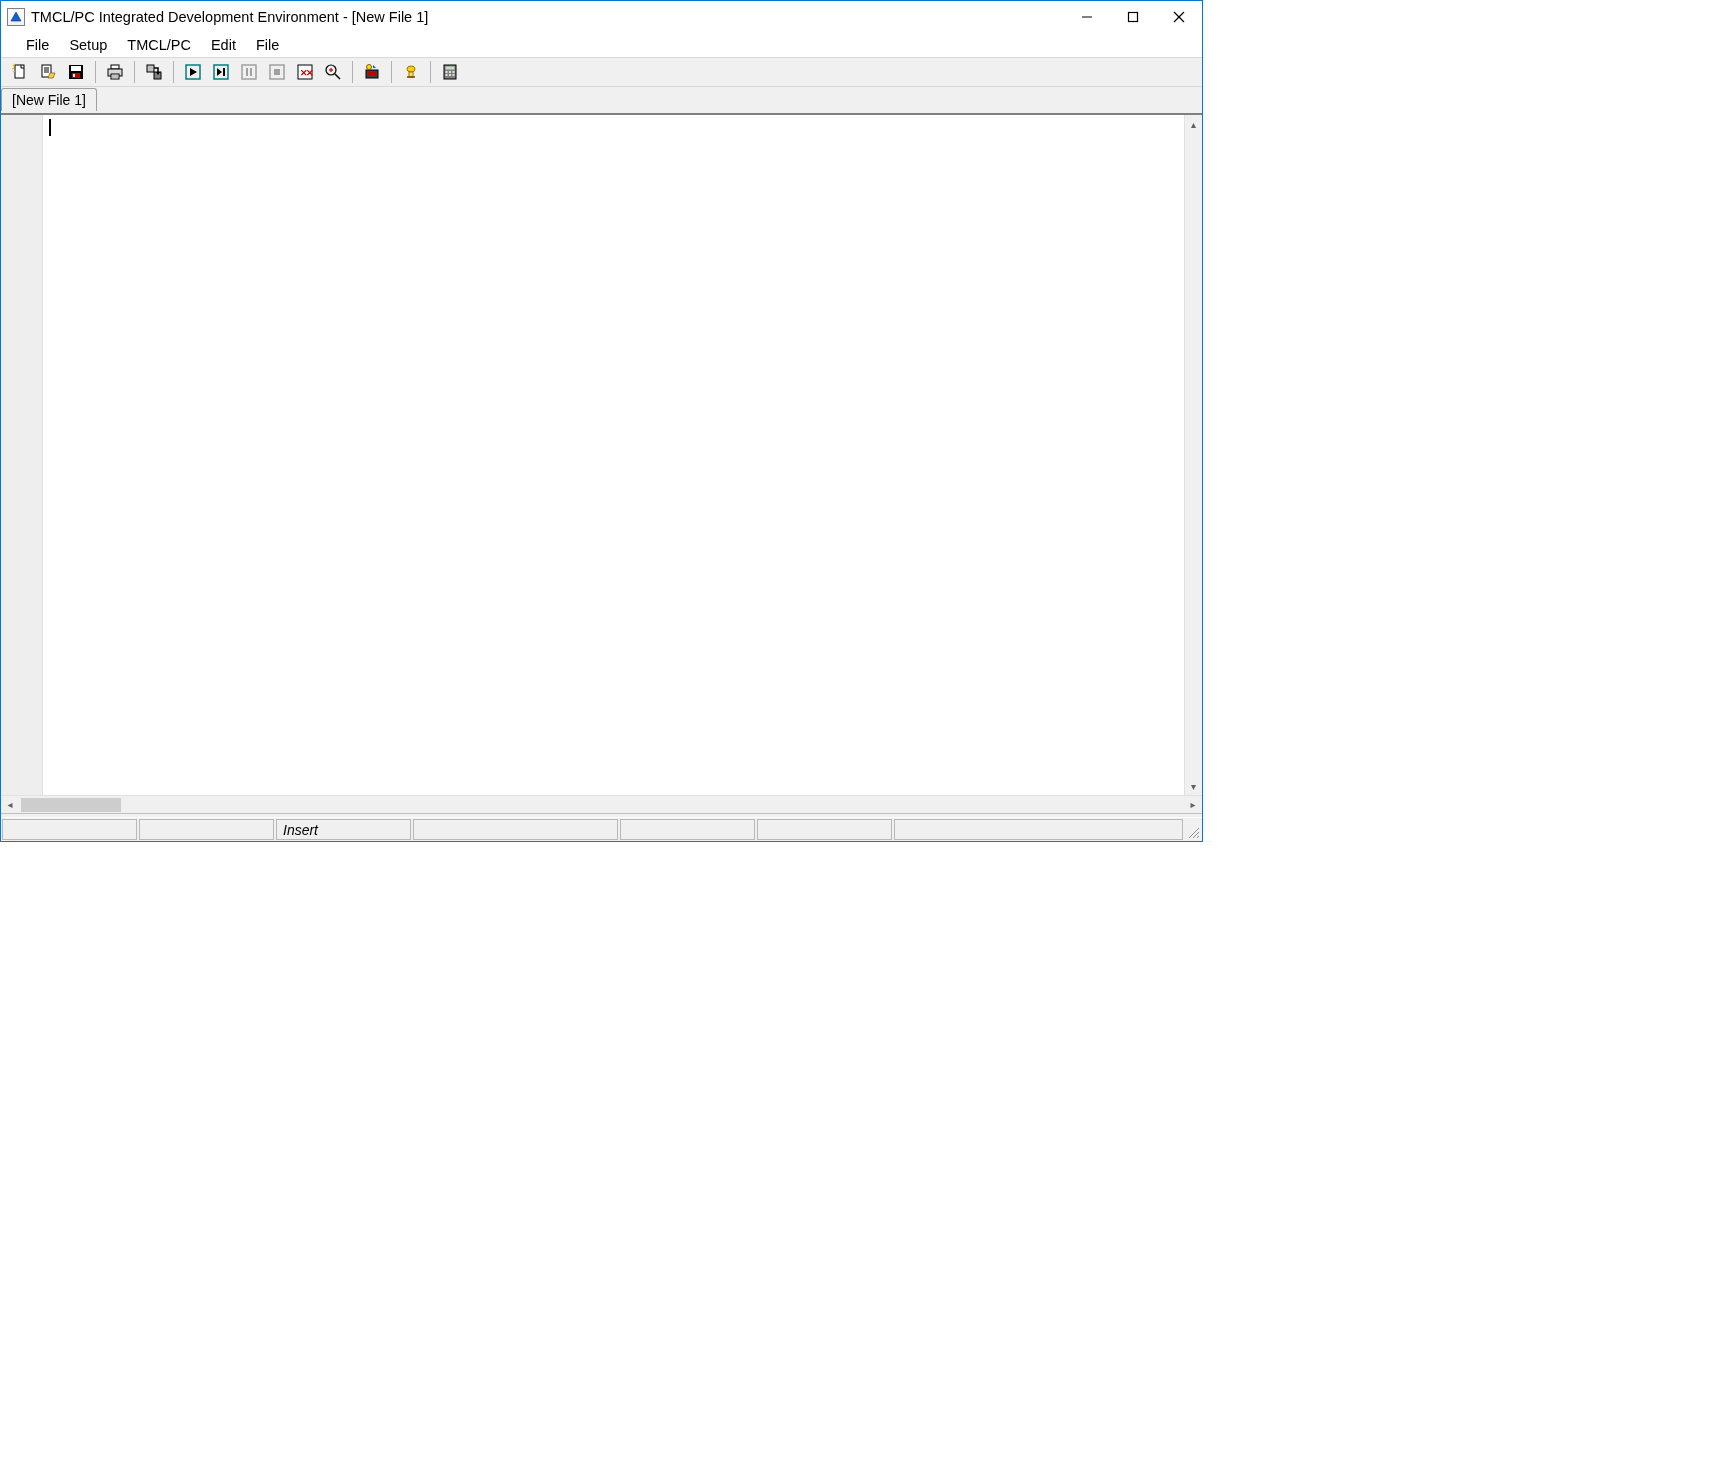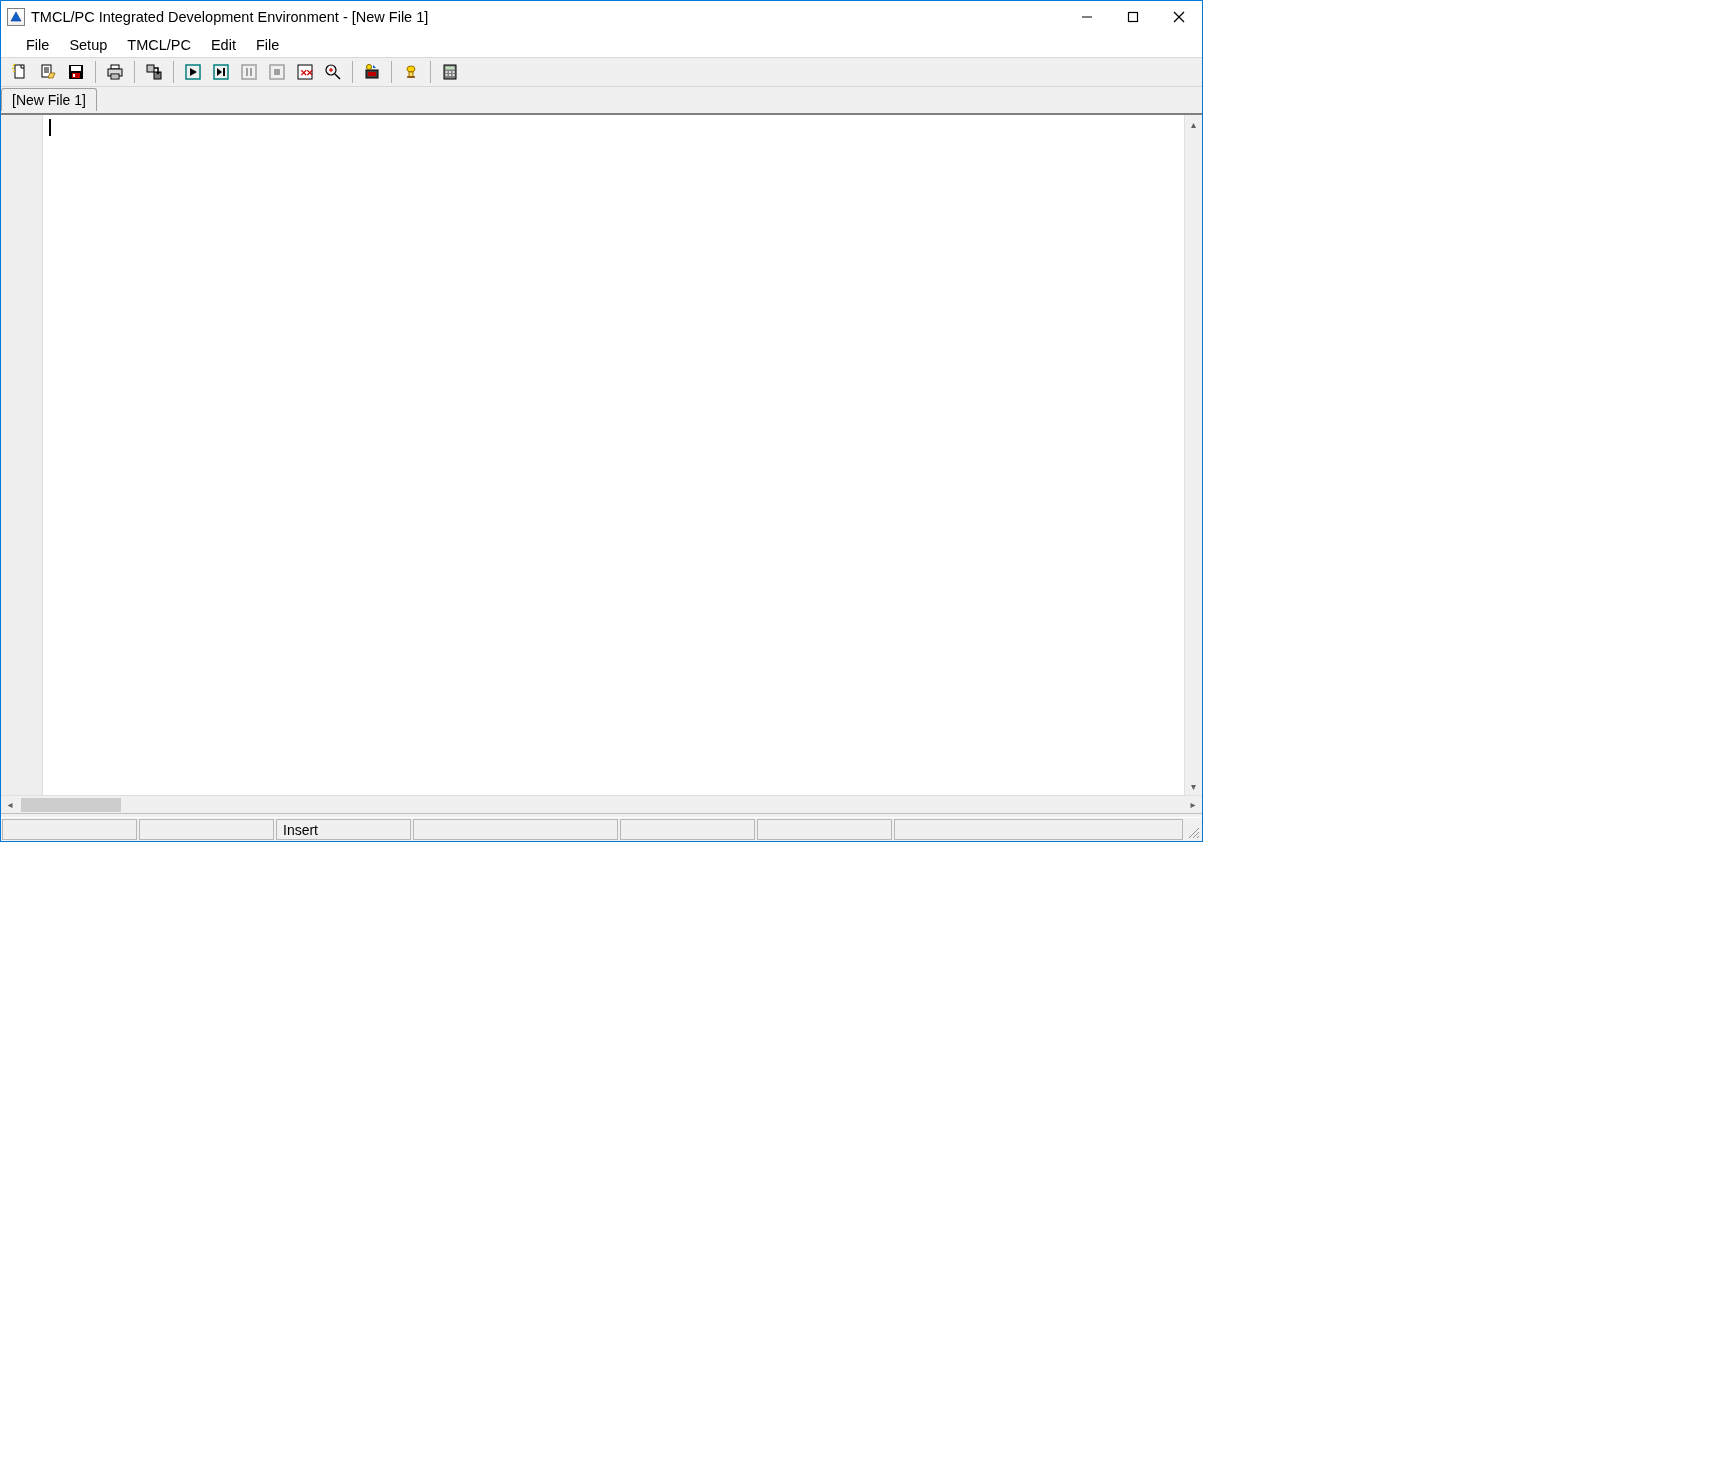--- a/index.html
+++ b/index.html
@@ -197,21 +197,21 @@
       border: 1px solid #b8b8b8;
       margin: 1px;
       padding: 1px 6px;
       font-size: 14px;
       display: flex;
       align-items: center;
       background: #f0f0f0;
     }
     .status-pane.p1 { width: 135px; }
     .status-pane.p2 { width: 135px; }
-    .status-pane.p3 { width: 135px; }
+    .status-pane.p3 { width: 135px; font-style: italic; }
     .status-pane.p4 { width: 205px; }
     .status-pane.p5 { width: 135px; }
     .status-pane.p6 { width: 135px; }
     .status-pane.p7 { flex: 1; }
     .grip {
       width: 18px;
       display: flex;
       align-items: flex-end;
       justify-content: flex-end;
       padding: 2px;

